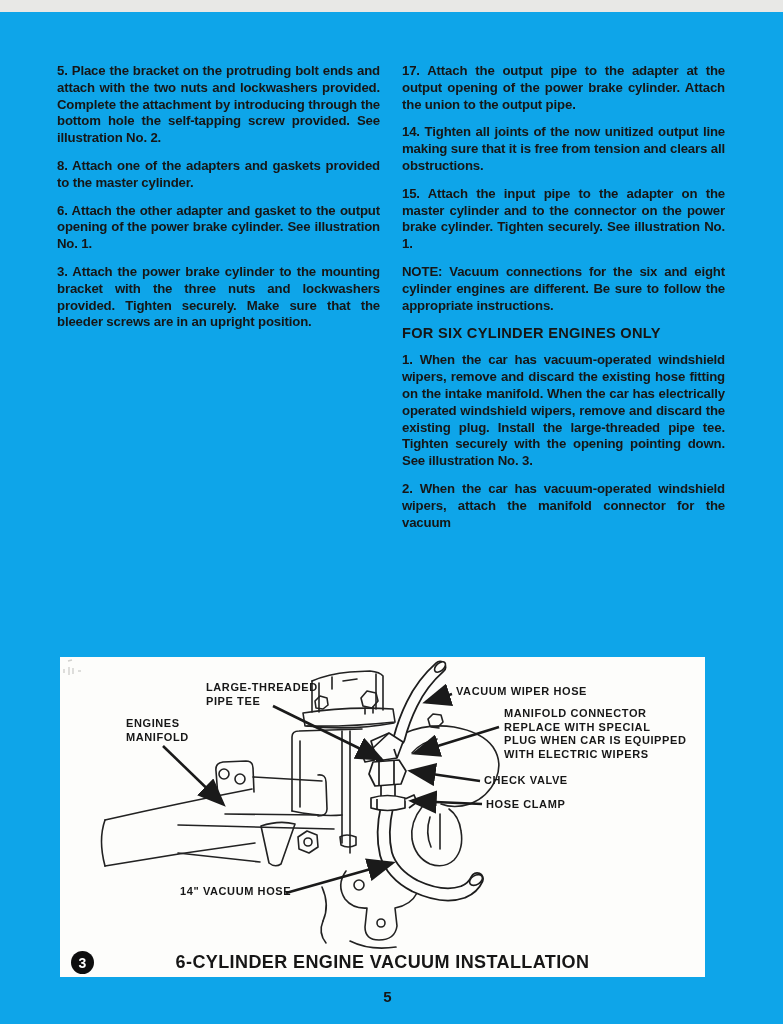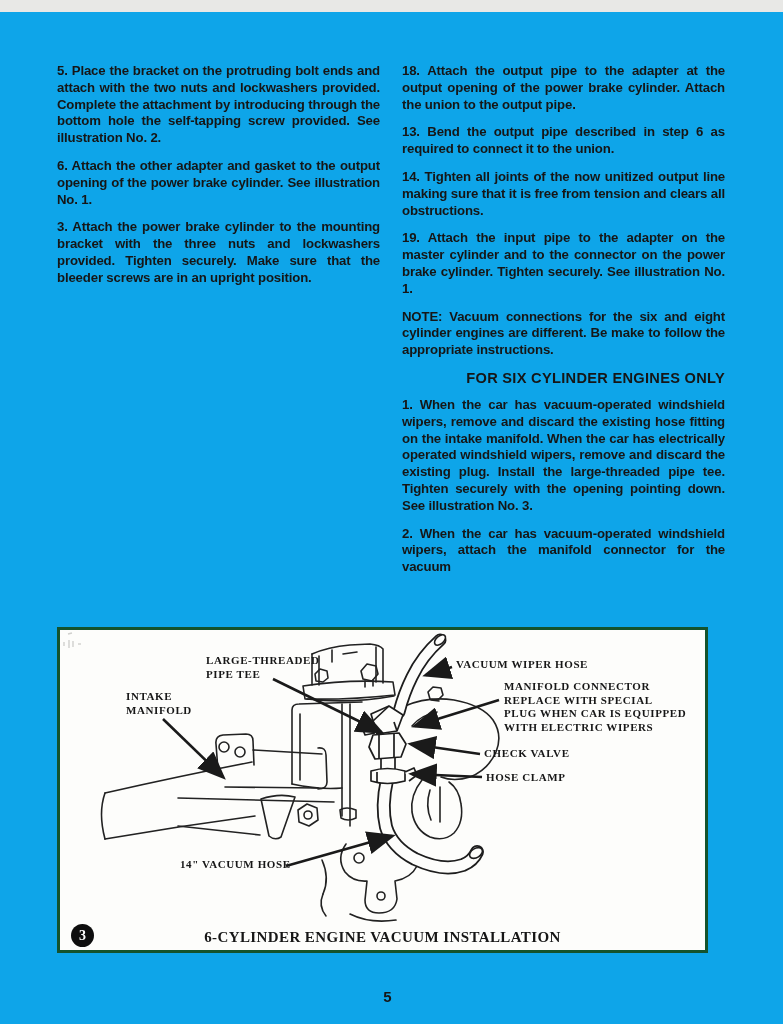--- a/index.html
+++ b/index.html
@@ -10,65 +10,65 @@
     font-weight:700;overflow:hidden;
   }
   .columns{position:absolute;left:57px;top:51px;width:668px;display:flex;gap:22px;}
   .col{width:323px;}
   .col p{
     margin:0 0 11px 0;font-size:13.2px;line-height:16.8px;
     text-align:justify;letter-spacing:-0.15px;
   }
   .section-heading{
     margin:5px 0 10px 0;font-size:14.6px;line-height:17px;
-    text-align:right;letter-spacing:.3px;
+    text-align:left;letter-spacing:.3px;
   }
   
   .figure-box{
-    position:absolute;left:57px;top:615px;width:645px;height:320px;
-    border:3px solid #14532d;background:#fdfdfb;font-family:Liberation Serif, serif;
+    position:absolute;left:57px;top:642px;width:645px;height:320px;
+    border:3px solid #0ea5e9;background:#fdfdfb;
   }
   .figure-box svg{position:absolute;left:0;top:0;}
   .fig-label{
     position:absolute;font-size:11px;line-height:13.6px;
     letter-spacing:.6px;white-space:pre-line;color:#171717;
   }
   .fig-num{
     position:absolute;left:11px;bottom:3px;width:23px;height:23px;
     border-radius:50%;background:#0e0e0e;color:#fff;
     display:flex;align-items:center;justify-content:center;
     font-size:14px;
   }
   .fig-caption{
     position:absolute;left:0;right:0;bottom:4px;text-align:center;
-    font-size:15px;letter-spacing:.4px;
+    font-size:18px;letter-spacing:.4px;
   }
   .smudge{position:absolute;right:100px;bottom:26px;opacity:.45;}
   .page-number{
     position:absolute;left:0;right:8px;top:976px;text-align:center;
     font-size:15px;
   }
 </style>
 </head>
 <body>
 
 <div class="page">
 
   <div class="columns">
     <div class="col">
       <p>5. Place the bracket on the protruding bolt ends and attach with the two nuts and lockwashers provided. Complete the attachment by introducing through the bottom hole the self-tapping screw provided. See illustration No. 2.</p>
+      <p>8. Attach one of the adapters and gaskets provided to the master cylinder.</p>
       <p>6. Attach the other adapter and gasket to the output opening of the power brake cylinder. See illustration No. 1.</p>
       <p>3. Attach the power brake cylinder to the mounting bracket with the three nuts and lockwashers provided. Tighten securely. Make sure that the bleeder screws are in an upright position.</p>
     </div>
     <div class="col">
-      <p>18. Attach the output pipe to the adapter at the output opening of the power brake cylinder. Attach the union to the output pipe.</p>
-      <p>13. Bend the output pipe described in step 6 as required to connect it to the union.</p>
+      <p>17. Attach the output pipe to the adapter at the output opening of the power brake cylinder. Attach the union to the output pipe.</p>
       <p>14. Tighten all joints of the now unitized output line making sure that it is free from tension and clears all obstructions.</p>
-      <p>19. Attach the input pipe to the adapter on the master cylinder and to the connector on the power brake cylinder. Tighten securely. See illustration No. 1.</p>
-      <p>NOTE: Vacuum connections for the six and eight cylinder engines are different. Be make to follow the appropriate instructions.</p>
+      <p>15. Attach the input pipe to the adapter on the master cylinder and to the connector on the power brake cylinder. Tighten securely. See illustration No. 1.</p>
+      <p>NOTE: Vacuum connections for the six and eight cylinder engines are different. Be sure to follow the appropriate instructions.</p>
       <h2 class="section-heading">FOR SIX CYLINDER ENGINES ONLY</h2>
       <p>1. When the car has vacuum-operated windshield wipers, remove and discard the existing hose fitting on the intake manifold. When the car has electrically operated windshield wipers, remove and discard the existing plug. Install the large-threaded pipe tee. Tighten securely with the opening pointing down. See illustration No. 3.</p>
       <p>2. When the car has vacuum-operated windshield wipers, attach the manifold connector for the vacuum</p>
     </div>
   </div>
 
   <div class="figure-box">
 
     <svg width="645" height="320" viewBox="0 0 645 320">
       <defs>
@@ -160,21 +160,21 @@
         <path d="M392,37 L366,45" marker-end="url(#ah)"></path>
         <path d="M439,70 L355,96" marker-end="url(#ah)"></path>
         <path d="M420,124 L351,114" marker-end="url(#ah)"></path>
         <path d="M422,147 L352,144" marker-end="url(#ah)"></path>
         <path d="M226,236 L332,206" marker-end="url(#ah)"></path>
       </g>
     </svg>
 
     <div class="fig-label" style="left:146px;top:24px">LARGE-THREADED
 PIPE TEE</div>
-    <div class="fig-label" style="left:66px;top:60px">INTAKE
+    <div class="fig-label" style="left:66px;top:60px">ENGINES
 MANIFOLD</div>
     <div class="fig-label" style="left:396px;top:28px">VACUUM WIPER HOSE</div>
     <div class="fig-label" style="left:444px;top:50px">MANIFOLD CONNECTOR
 REPLACE WITH SPECIAL
 PLUG WHEN CAR IS EQUIPPED
 WITH ELECTRIC WIPERS</div>
     <div class="fig-label" style="left:424px;top:117px">CHECK VALVE</div>
     <div class="fig-label" style="left:426px;top:141px">HOSE CLAMP</div>
     <div class="fig-label" style="left:120px;top:228px">14" VACUUM HOSE</div>
 

